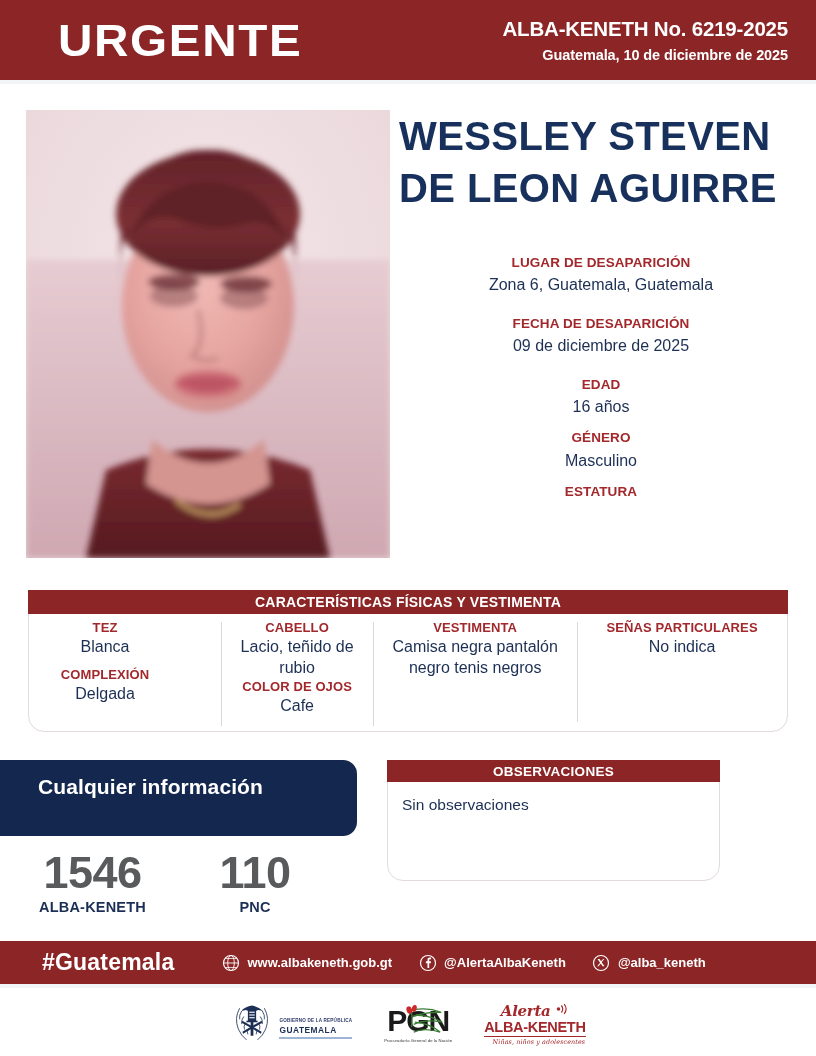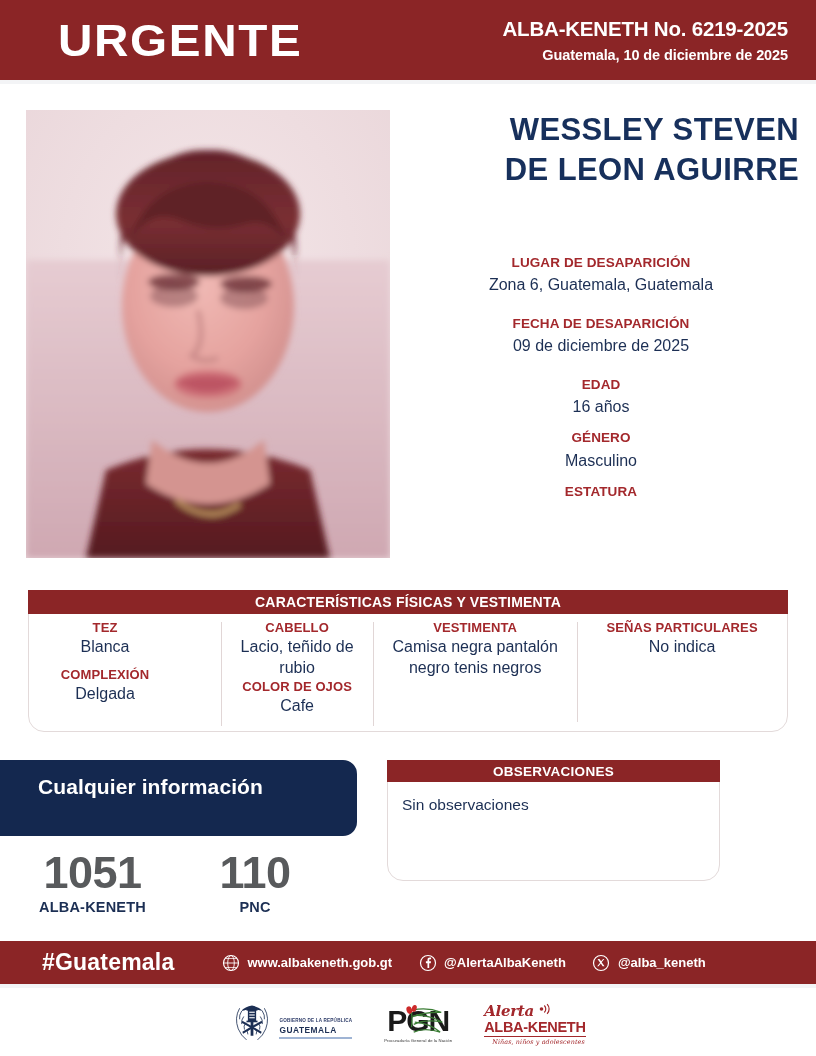--- a/index.html
+++ b/index.html
@@ -46,26 +46,25 @@
     overflow:hidden;background:#d8bfc4;
   }
   .photo svg{display:block;width:100%;height:100%;}
 
   
   .name-block{
     position:absolute;left:399px;top:110px;width:400px;
   }
   .name-line{
     color:#17305c;
-    font-size:31px;
+    font-size:40px;
     font-weight:bold;
     letter-spacing:0.4px;
     line-height:1.30;
     font-family:"Liberation Sans", sans-serif;
-    text-align:right;
   }
   .fields{
     position:absolute;left:401px;top:255px;width:400px;
   }
   .field{margin-bottom:13px;text-align:center;}
   .field-label{
     color:#a3282c;
     font-size:13.5px;
     font-weight:bold;
     letter-spacing:0.1px;
@@ -194,21 +193,21 @@
   .logo{display:flex;align-items:center;margin:0 16px;}
   .logo-gt-text{
     margin-left:5px;line-height:1.05;
   }
   .gt-l1{font-size:4.6px;font-weight:bold;color:#2b3a67;letter-spacing:0.2px;}
   .gt-l2{font-size:8.4px;font-weight:bold;color:#1c2f54;letter-spacing:0.5px;}
   .gt-bar{height:2px;background:#9fb4d4;margin-top:1.5px;width:100%;}
   .pgn-wrap{position:relative;text-align:center;}
   .pgn-main{font-size:30px;font-weight:bold;color:#1a1a1a;line-height:1;letter-spacing:-1px;}
   .pgn-sub{font-size:4.2px;color:#333;margin-top:2px;letter-spacing:0.1px;}
-  .alerta-wrap{text-align:left;}
+  .alerta-wrap{text-align:center;}
   .alerta-top{
     font-family:"DejaVu Serif", serif;
     font-style:italic;font-size:15px;color:#a3282c;line-height:1;
     font-weight:bold;letter-spacing:-0.3px;
   }
   .alerta-main{
     font-size:14.5px;font-weight:bold;color:#a3282c;letter-spacing:-0.3px;line-height:1.05;
   }
   .alerta-rule{height:1.5px;background:#a3282c;margin:1px 0;}
   .alerta-sub{
@@ -339,21 +338,21 @@
         <div class="cvalue">No indica</div>
       </div>
     </div>
   </div>
 
   <div class="contact-box">
     <div class="contact-text">Cualquier información</div>
   </div>
   <div class="numbers">
     <div class="num-item n1">
-      <div class="num-big">1051</div>
+      <div class="num-big">1546</div>
       <div class="num-lbl">ALBA-KENETH</div>
     </div>
     <div class="num-item n2">
       <div class="num-big">110</div>
       <div class="num-lbl">PNC</div>
     </div>
   </div>
 
   <div class="obs">
     <div class="obs-title">OBSERVACIONES</div>

